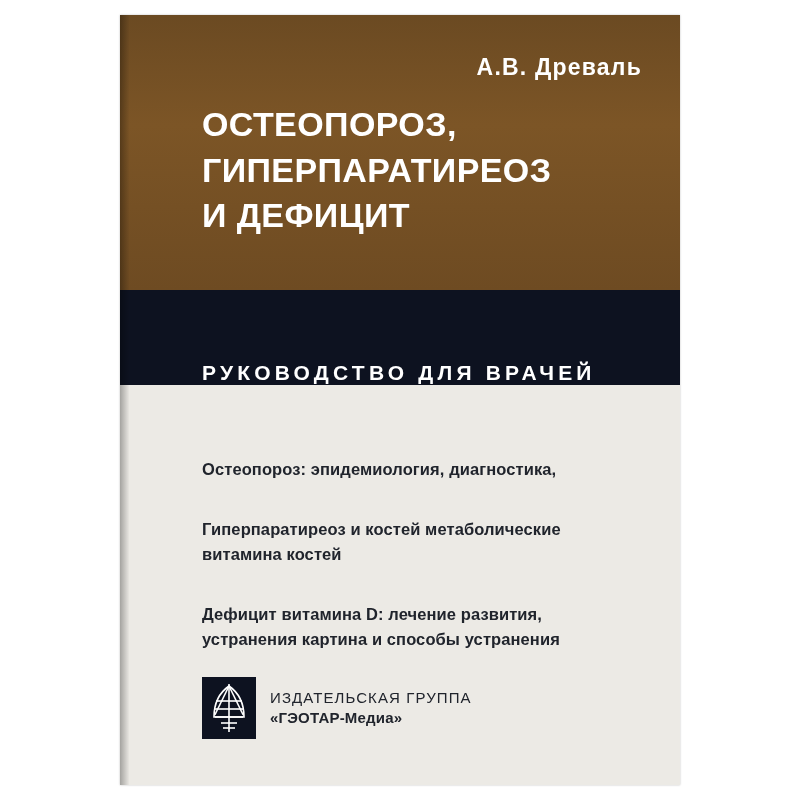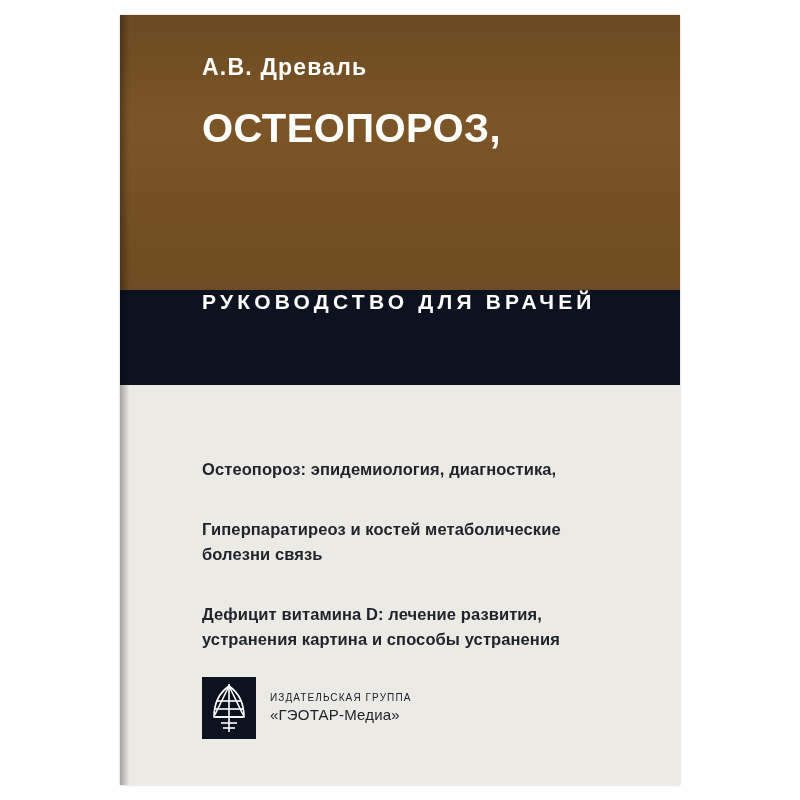--- a/index.html
+++ b/index.html
@@ -49,38 +49,39 @@
     color: #ffffff;
     padding: 40px 38px 0 82px;
     box-sizing: border-box;
   }
   .author {
     font-size: 23px;
     font-weight: bold;
     letter-spacing: 1.2px;
     margin: 0 0 22px 0;
     line-height: 1.1;
+    text-align: right;
   }
   .title {
-    font-size: 40px;
+    font-size: 34px;
     font-weight: bold;
     line-height: 1.33;
     letter-spacing: 0.4px;
     margin: 0;
     text-transform: uppercase;
   }
   .title-line { display: block; white-space: nowrap; }
 
   .mid-band {
     position: relative;
     height: 95px;
     background: #0d1220;
     color: #ffffff;
     display: flex;
-    align-items: flex-start;
+    align-items: flex-end;
     padding-left: 82px;
     box-sizing: border-box;
   }
   .subtitle {
     font-size: 21px;
     font-weight: bold;
     letter-spacing: 4.2px;
     text-transform: uppercase;
   }
 
@@ -116,57 +117,59 @@
     position: relative;
     background: #0d1220;
     overflow: hidden;
     flex: none;
   }
   .logo svg { display: block; }
   .pub-text {
     line-height: 1.35;
   }
   .pub-line1 {
-    font-size: 10px;
+    font-size: 15px;
     letter-spacing: 1.1px;
     color: #20242c;
     text-transform: uppercase;
   }
   .pub-line2 {
     font-size: 15px;
-    font-weight: normal;
+    font-weight: bold;
     color: #20242c;
     letter-spacing: 0.2px;
   }
 </style>
 </head>
 <body>
 
 <div class="stage">
   <div class="book">
     <div class="spine"></div>
 
     <div class="top-band">
       <div class="author">А.В. Древаль</div>
       <div class="title">
         <span class="title-line">ОСТЕОПОРОЗ,</span>
+        <span class="title-line">ГИПЕРПАРАТИРЕОЗ</span>
+        <span class="title-line">И ДЕФИЦИТ</span>
       </div>
     </div>
 
     <div class="mid-band">
       <div class="subtitle">РУКОВОДСТВО ДЛЯ ВРАЧЕЙ</div>
     </div>
 
     <div class="body-area">
       <div class="bullet">
         <span>Остеопороз: эпидемиология, диагностика,</span>
       </div>
       <div class="bullet">
         <span>Гиперпаратиреоз и костей метаболические</span>
-        <span>болезни связь</span>
+        <span>витамина костей</span>
       </div>
       <div class="bullet">
         <span>Дефицит витамина D: лечение развития,</span>
         <span>устранения картина и способы устранения</span>
       </div>
 
       <div class="publisher">
         <div class="logo">
           <svg width="54" height="62" viewBox="0 0 54 62" aria-hidden="true">
             <rect x="0" y="0" width="54" height="62" fill="#0d1220"></rect>

